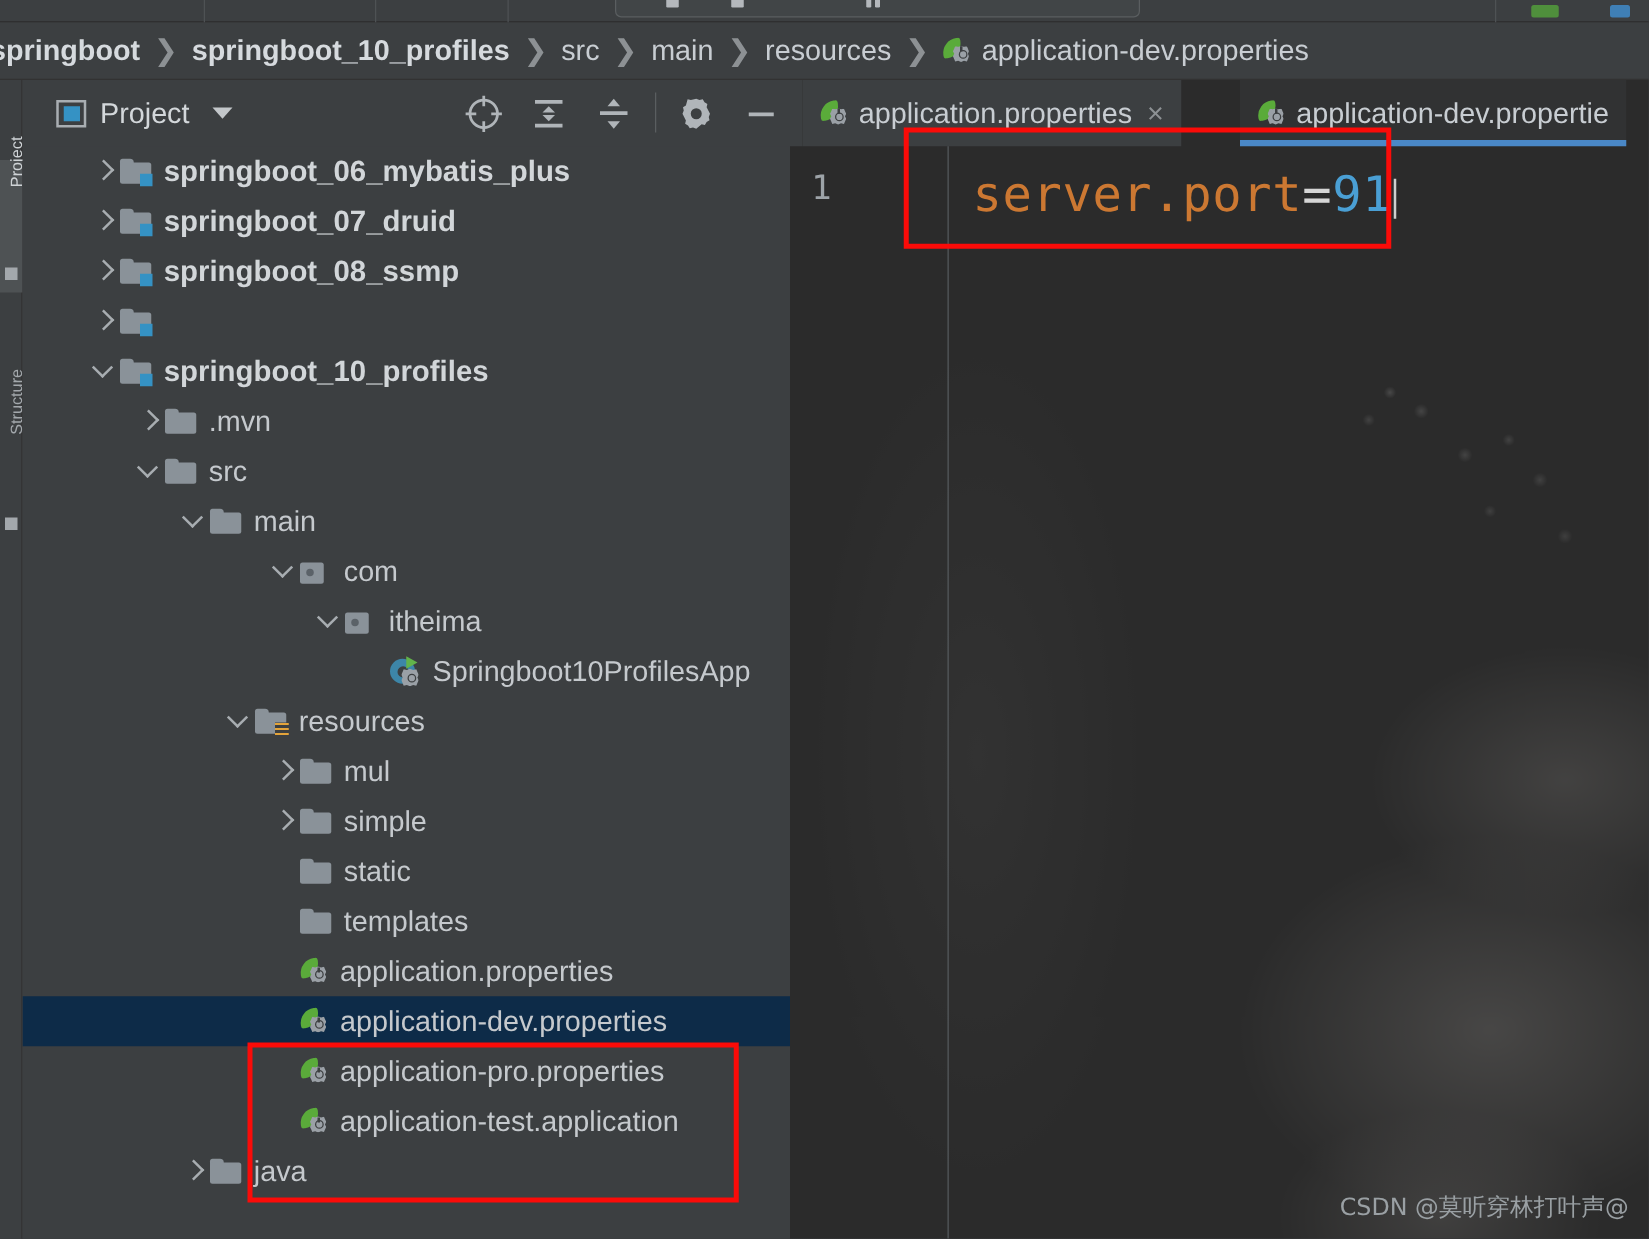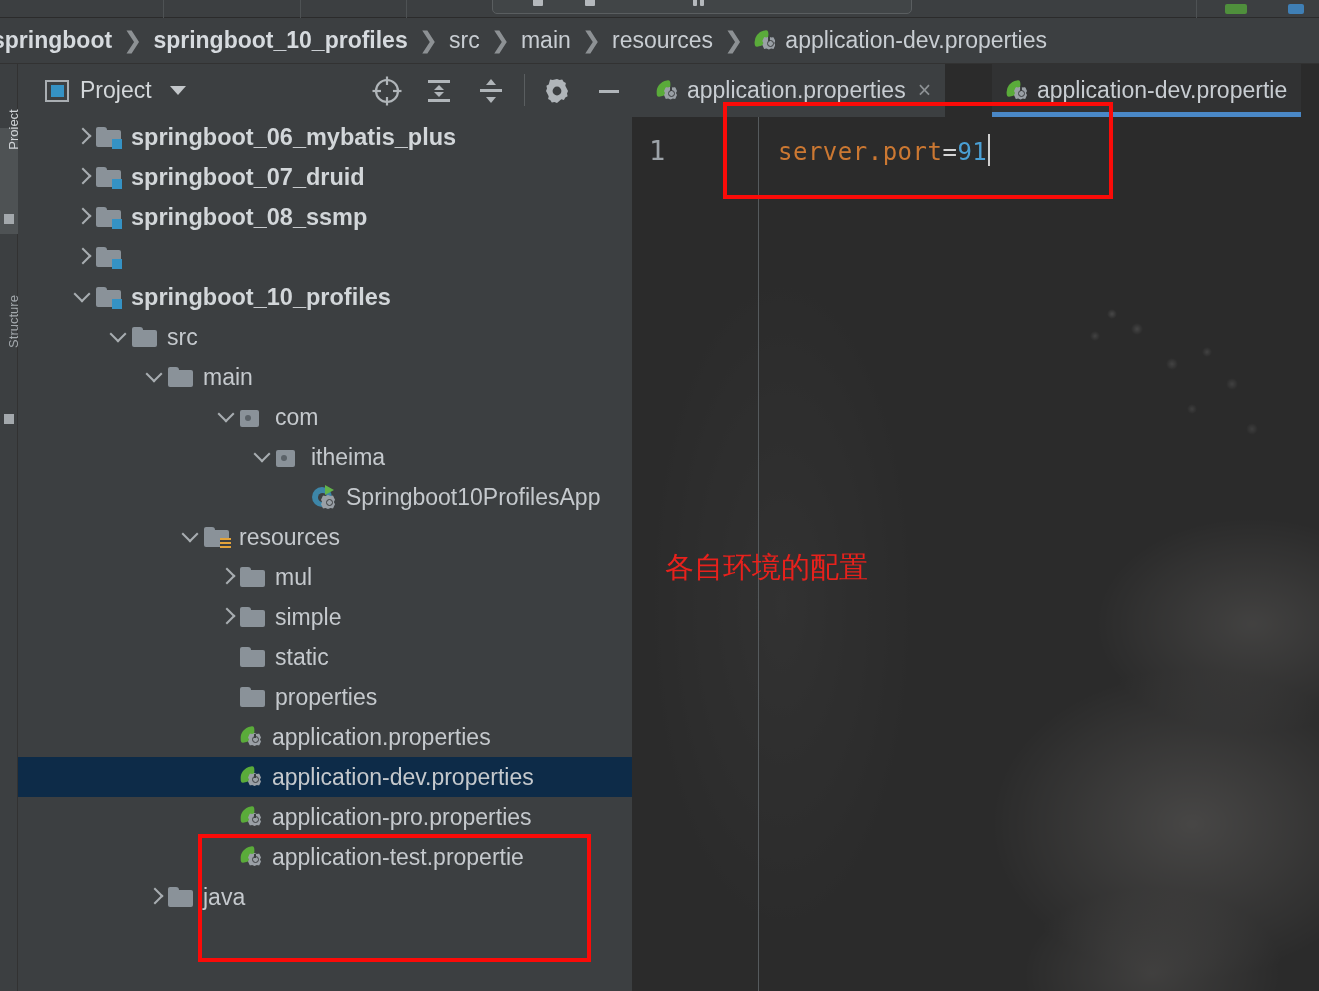--- a/index.html
+++ b/index.html
@@ -176,21 +176,21 @@
   .tab .x{ margin-left:12px; font-size:23px; color:#8d9194; }
   .tab .uline{ position:absolute; left:0; bottom:0; width:100%; height:5px; background:#4a88c7; }
   .tabgap{ position:absolute; left:0; top:0; width:10px; height:53px; background:#3c3f41; }
 
   .gutter{ position:absolute; left:0; top:53px; width:126px; height:874px; }
   .lineno{ position:absolute; left:17px; top:18px; font-family:"DejaVu Sans Mono","Liberation Mono",monospace; font-size:27px; color:#9da3a8; }
   .gline{ position:absolute; left:126px; top:53px; width:1px; height:874px; background:#555a5d; }
 
   .code{
     position:absolute; left:146px; top:70px;
-    font-family:"DejaVu Sans Mono","Liberation Mono",monospace; font-size:24px; letter-spacing:.5px;
+    font-family:"DejaVu Sans Mono","Liberation Mono",monospace; font-size:39px; letter-spacing:.5px;
   }
   .k{ color:#cc7832; } .eq{ color:#d6d6d6; } .v{ color:#4a9fd4; }
   .caret{ display:inline-block; width:2px; height:32px; background:#cfcfcf; vertical-align:-6px; margin-left:1px; }
 
   .cnnote{
     position:absolute; left:665px; top:548px; font-size:29px; color:#e8211c;
     font-family:"DejaVu Sans","Liberation Sans",sans-serif; white-space:nowrap;
   }
   .watermark{
     position:absolute; right:16px; bottom:12px; font-size:19px; color:#9aa0a4;
@@ -352,20 +352,29 @@
           <span class="arr down"></span>
           <span class="fo mod">
             <i class="t"></i>
             <i class="b"></i>
             <i class="badge"></i>
           </span>
           <span class="lbl">springboot_10_profiles</span>
         </div>
         <div class="row">
           <span style="display:inline-block;width:88px;flex:0 0 auto"></span>
+          <span class="arr"></span>
+          <span class="fo">
+            <i class="t"></i>
+            <i class="b"></i>
+          </span>
+          <span class="lbl">.mvn</span>
+        </div>
+        <div class="row">
+          <span style="display:inline-block;width:88px;flex:0 0 auto"></span>
           <span class="arr down"></span>
           <span class="fo">
             <i class="t"></i>
             <i class="b"></i>
           </span>
           <span class="lbl">src</span>
         </div>
         <div class="row">
           <span style="display:inline-block;width:124px;flex:0 0 auto"></span>
           <span class="arr down"></span>
@@ -440,21 +449,21 @@
           </span>
           <span class="lbl">static</span>
         </div>
         <div class="row">
           <span style="display:inline-block;width:196px;flex:0 0 auto"></span>
           <span class="arr none"></span>
           <span class="fo">
             <i class="t"></i>
             <i class="b"></i>
           </span>
-          <span class="lbl">properties</span>
+          <span class="lbl">templates</span>
         </div>
         <div class="row">
           <span style="display:inline-block;width:196px;flex:0 0 auto"></span>
           <span class="arr none"></span>
           <span class="leaf small">
             <i class="lf"></i>
             <i class="gear"></i>
           </span>
           <span class="lbl">application.properties</span>
         </div>
@@ -476,21 +485,21 @@
           </span>
           <span class="lbl">application-pro.properties</span>
         </div>
         <div class="row">
           <span style="display:inline-block;width:196px;flex:0 0 auto"></span>
           <span class="arr none"></span>
           <span class="leaf small">
             <i class="lf"></i>
             <i class="gear"></i>
           </span>
-          <span class="lbl">application-test.propertie</span>
+          <span class="lbl">application-test.application</span>
         </div>
         <div class="row">
           <span style="display:inline-block;width:124px;flex:0 0 auto"></span>
           <span class="arr"></span>
           <span class="fo">
             <i class="t"></i>
             <i class="b"></i>
           </span>
           <span class="lbl">java</span>
         </div>
@@ -523,19 +532,19 @@
 
     <div class="gutter">
       <span class="lineno">1</span>
     </div>
     <div class="gline"></div>
 
     <div class="code">
       <span class="k">server.port</span><span class="eq">=</span><span class="v">91</span><span class="caret"></span>
     </div>
 
-    <div class="cnnote" style="left:33px;top:484px">各自环境的配置</div>
+    <div class="watermark">CSDN @莫听穿林打叶声@</div>
   </div>
 
   <div class="redbox rb-code"></div>
   <div class="redbox rb-tree"></div>
 
 </div>
 
 </body></html>

